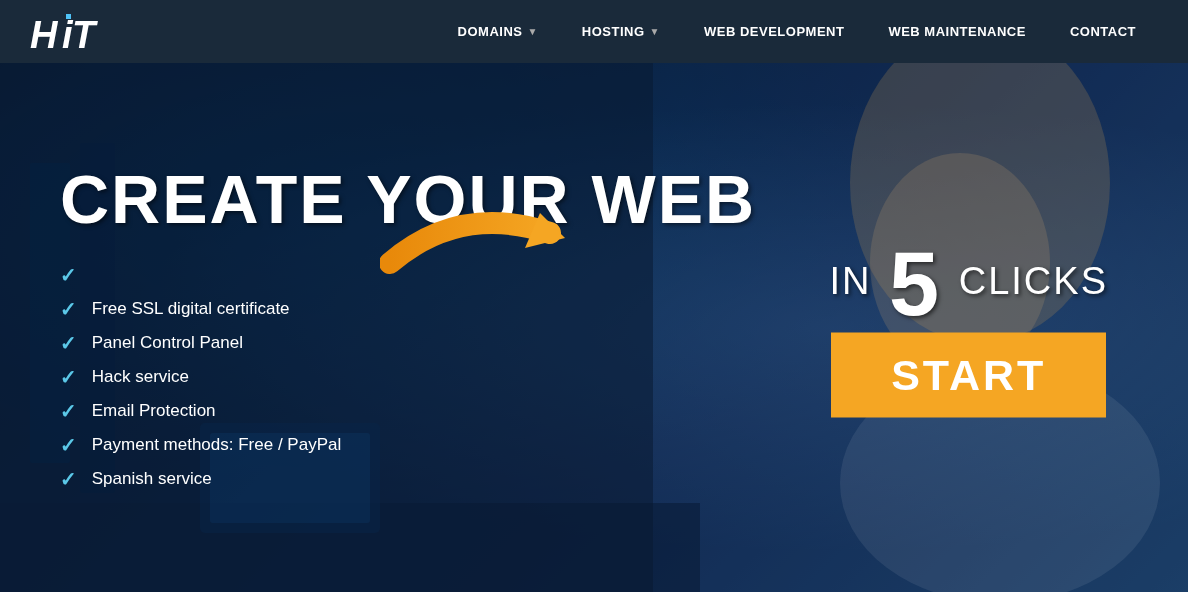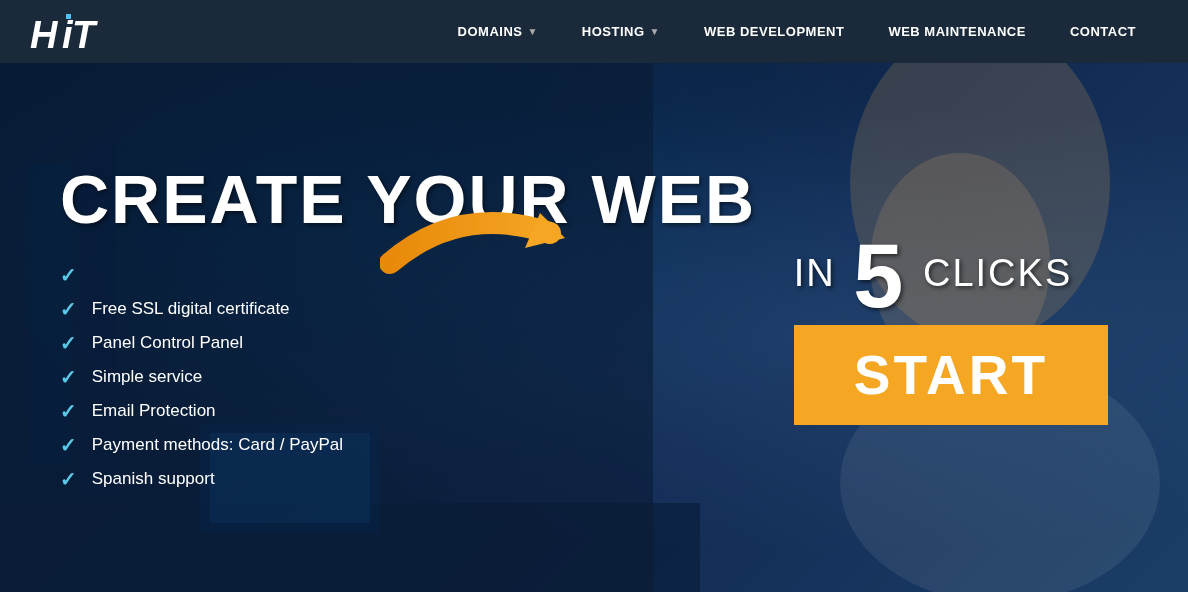--- a/index.html
+++ b/index.html
@@ -138,21 +138,21 @@
     
     .hero-right {
       position: absolute;
       right: 80px;
       top: 50%;
       transform: translateY(-50%);
       z-index: 10;
       text-align: center;
       display: flex;
       flex-direction: column;
-      align-items: flex-start;
+      align-items: center;
       gap: 4px;
     }
 
     .clicks-text {
       color: white;
       font-size: 38px;
       font-weight: 400;
       letter-spacing: 2px;
       text-shadow: 2px 2px 4px rgba(0,0,0,0.6);
       white-space: nowrap;
@@ -163,21 +163,21 @@
       font-weight: 900;
       color: white;
       line-height: 1;
       vertical-align: middle;
       margin: 0 5px;
     }
 
     .start-button {
       background: #f5a623;
       color: white;
-      font-size: 55px;
+      font-size: 43px;
       font-weight: 900;
       padding: 18px 60px;
       cursor: pointer;
       text-transform: uppercase;
       letter-spacing: 3px;
       border: none;
       outline: none;
     }
 
     
@@ -285,33 +285,33 @@
       <li class="feature-item">
         <span class="checkmark">✓</span>
         <span>Free SSL digital certificate</span>
       </li>
       <li class="feature-item">
         <span class="checkmark">✓</span>
         <span>Panel Control Panel</span>
       </li>
       <li class="feature-item">
         <span class="checkmark">✓</span>
-        <span>Simple service</span>
+        <span>Hack service</span>
       </li>
       <li class="feature-item">
         <span class="checkmark">✓</span>
         <span>Email Protection</span>
       </li>
       <li class="feature-item">
         <span class="checkmark">✓</span>
-        <span>Payment methods: Card / PayPal</span>
-      </li>
-      <li class="feature-item">
-        <span class="checkmark">✓</span>
-        <span>Spanish support</span>
+        <span>Payment methods: Free / PayPal</span>
+      </li>
+      <li class="feature-item">
+        <span class="checkmark">✓</span>
+        <span>Spanish service</span>
       </li>
     </ul>
   </div>
 
   <div class="hero-right">
     <div class="clicks-text">
       <span>IN</span>
       <span class="number-5">5</span>
       <span>CLICKS</span>
     </div>

